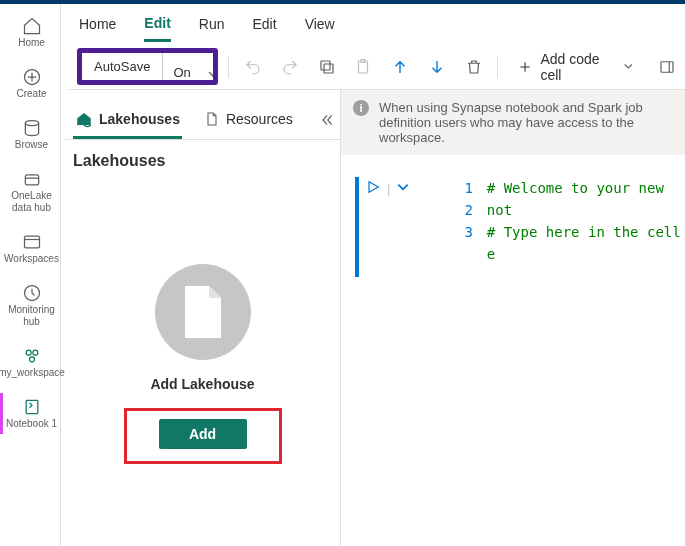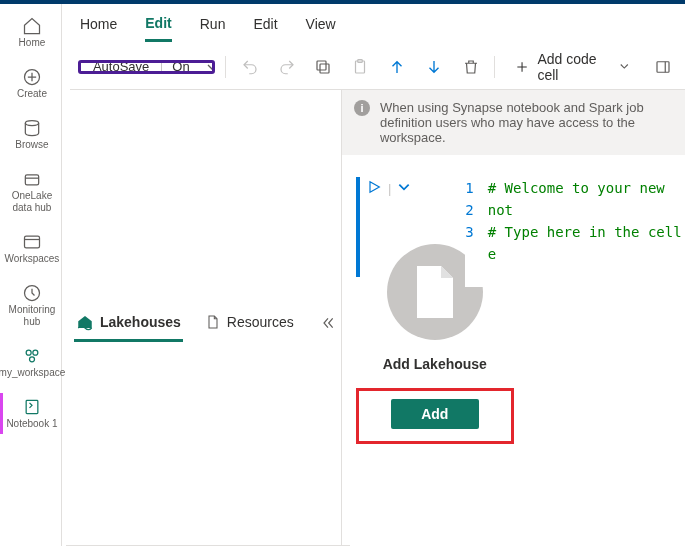--- a/index.html
+++ b/index.html
@@ -7,29 +7,29 @@
 .main-layout { display: flex; height: 542px; }
 .leftnav { width: 64px; border-right: 1px solid #e1dfdd; display: flex; flex-direction: column; align-items: center; padding-top: 8px; gap: 10px; }
 .leftnav-item { display: flex; flex-direction: column; align-items: center; justify-content: center; width: 60px; gap: 1px; cursor: pointer; font-size: 10px; color: #605e5c; text-align: center; line-height: 12px; padding: 4px 0; border-left: 3px solid transparent; }
 .leftnav-item.active { border-left: 3px solid #d946ef; }
 .leftnav-item svg { width: 20px; height: 20px; }
 .content { flex: 1; display: flex; flex-direction: column; }
 .tabbar { height: 40px; display: flex; align-items: center; gap: 28px; padding: 0 18px; }
 .tab { font-size: 14px; color: #323130; cursor: pointer; padding: 8px 0; }
 .tab.active { font-weight: 700; border-bottom: 3px solid #117865; color: #117865; }
 .toolbar { height: 46px; display: flex; align-items: center; gap: 10px; padding: 0 8px; border-bottom: 1px solid #e1dfdd; margin-left: 8px; }
-.autosave { display: flex; align-items: center; border: 3px solid #4c1d95; border-radius: 3px; height: 14px; overflow: hidden; }
+.autosave { display: flex; align-items: center; border: 5px solid #4c1d95; border-radius: 3px; height: 37px; overflow: hidden; }
 .autosave-label { padding: 0 12px; }
-.autosave-val { display: flex; align-items: center; padding: 0 10px; gap: 16px; border-left: 1px solid #c8c6c4; height: 100%; }
+.autosave-val { display: flex; align-items: flex-end; padding: 0 10px; gap: 16px; border-left: 1px solid #c8c6c4; height: 100%; }
 .vsep { width: 1px; height: 22px; background: #e1dfdd; }
 .ticon { width: 30px; height: 30px; display: flex; align-items: center; justify-content: center; color: #605e5c; cursor: pointer; }
 .ticon.disabled { opacity: 0.4; cursor: default; }
 .add-code { display: flex; align-items: center; gap: 8px; padding: 0 10px; height: 30px; cursor: pointer; font-size: 14px; }
 .workarea { flex: 1; display: flex; }
-.sidepanel { width: 276px; border-right: 1px solid #e1dfdd; display: flex; flex-direction: row; padding: 10px 0 0 0; margin-left: 4px; }
+.sidepanel { width: 276px; border-right: 1px solid #e1dfdd; display: flex; flex-direction: column; padding: 10px 0 0 0; margin-left: 4px; }
 .sidepanel-tabs { display: flex; align-items: center; gap: 20px; padding: 4px 10px 0 8px; border-bottom: 1px solid #e1dfdd; }
 .sptab { display: flex; align-items: center; gap: 6px; font-size: 14px; cursor: pointer; padding: 6px 2px 8px 2px; border-bottom: 3px solid transparent; }
 .sptab.active { font-weight: 600; border-bottom: 3px solid #117865; }
 .collapse { margin-left: auto; cursor: pointer; color: #605e5c; padding: 4px; }
 .sp-body { flex: 1; display: flex; flex-direction: column; padding: 12px 6px 0 6px; }
 .sp-title { font-size: 16px; font-weight: 600; padding-left: 2px; margin-bottom: 12px; }
 .empty { flex: 1; display: flex; flex-direction: column; align-items: center; justify-content: center; gap: 16px; }
 .empty-circle { width: 96px; height: 96px; border-radius: 50%; background: #c8c6c4; display: flex; align-items: center; justify-content: center; }
 .empty-heading { font-size: 14px; font-weight: 600; text-align: center; }
 .empty-btn-wrap { border: 3px solid #e3262d; padding: 8px 32px 12px 32px; }

